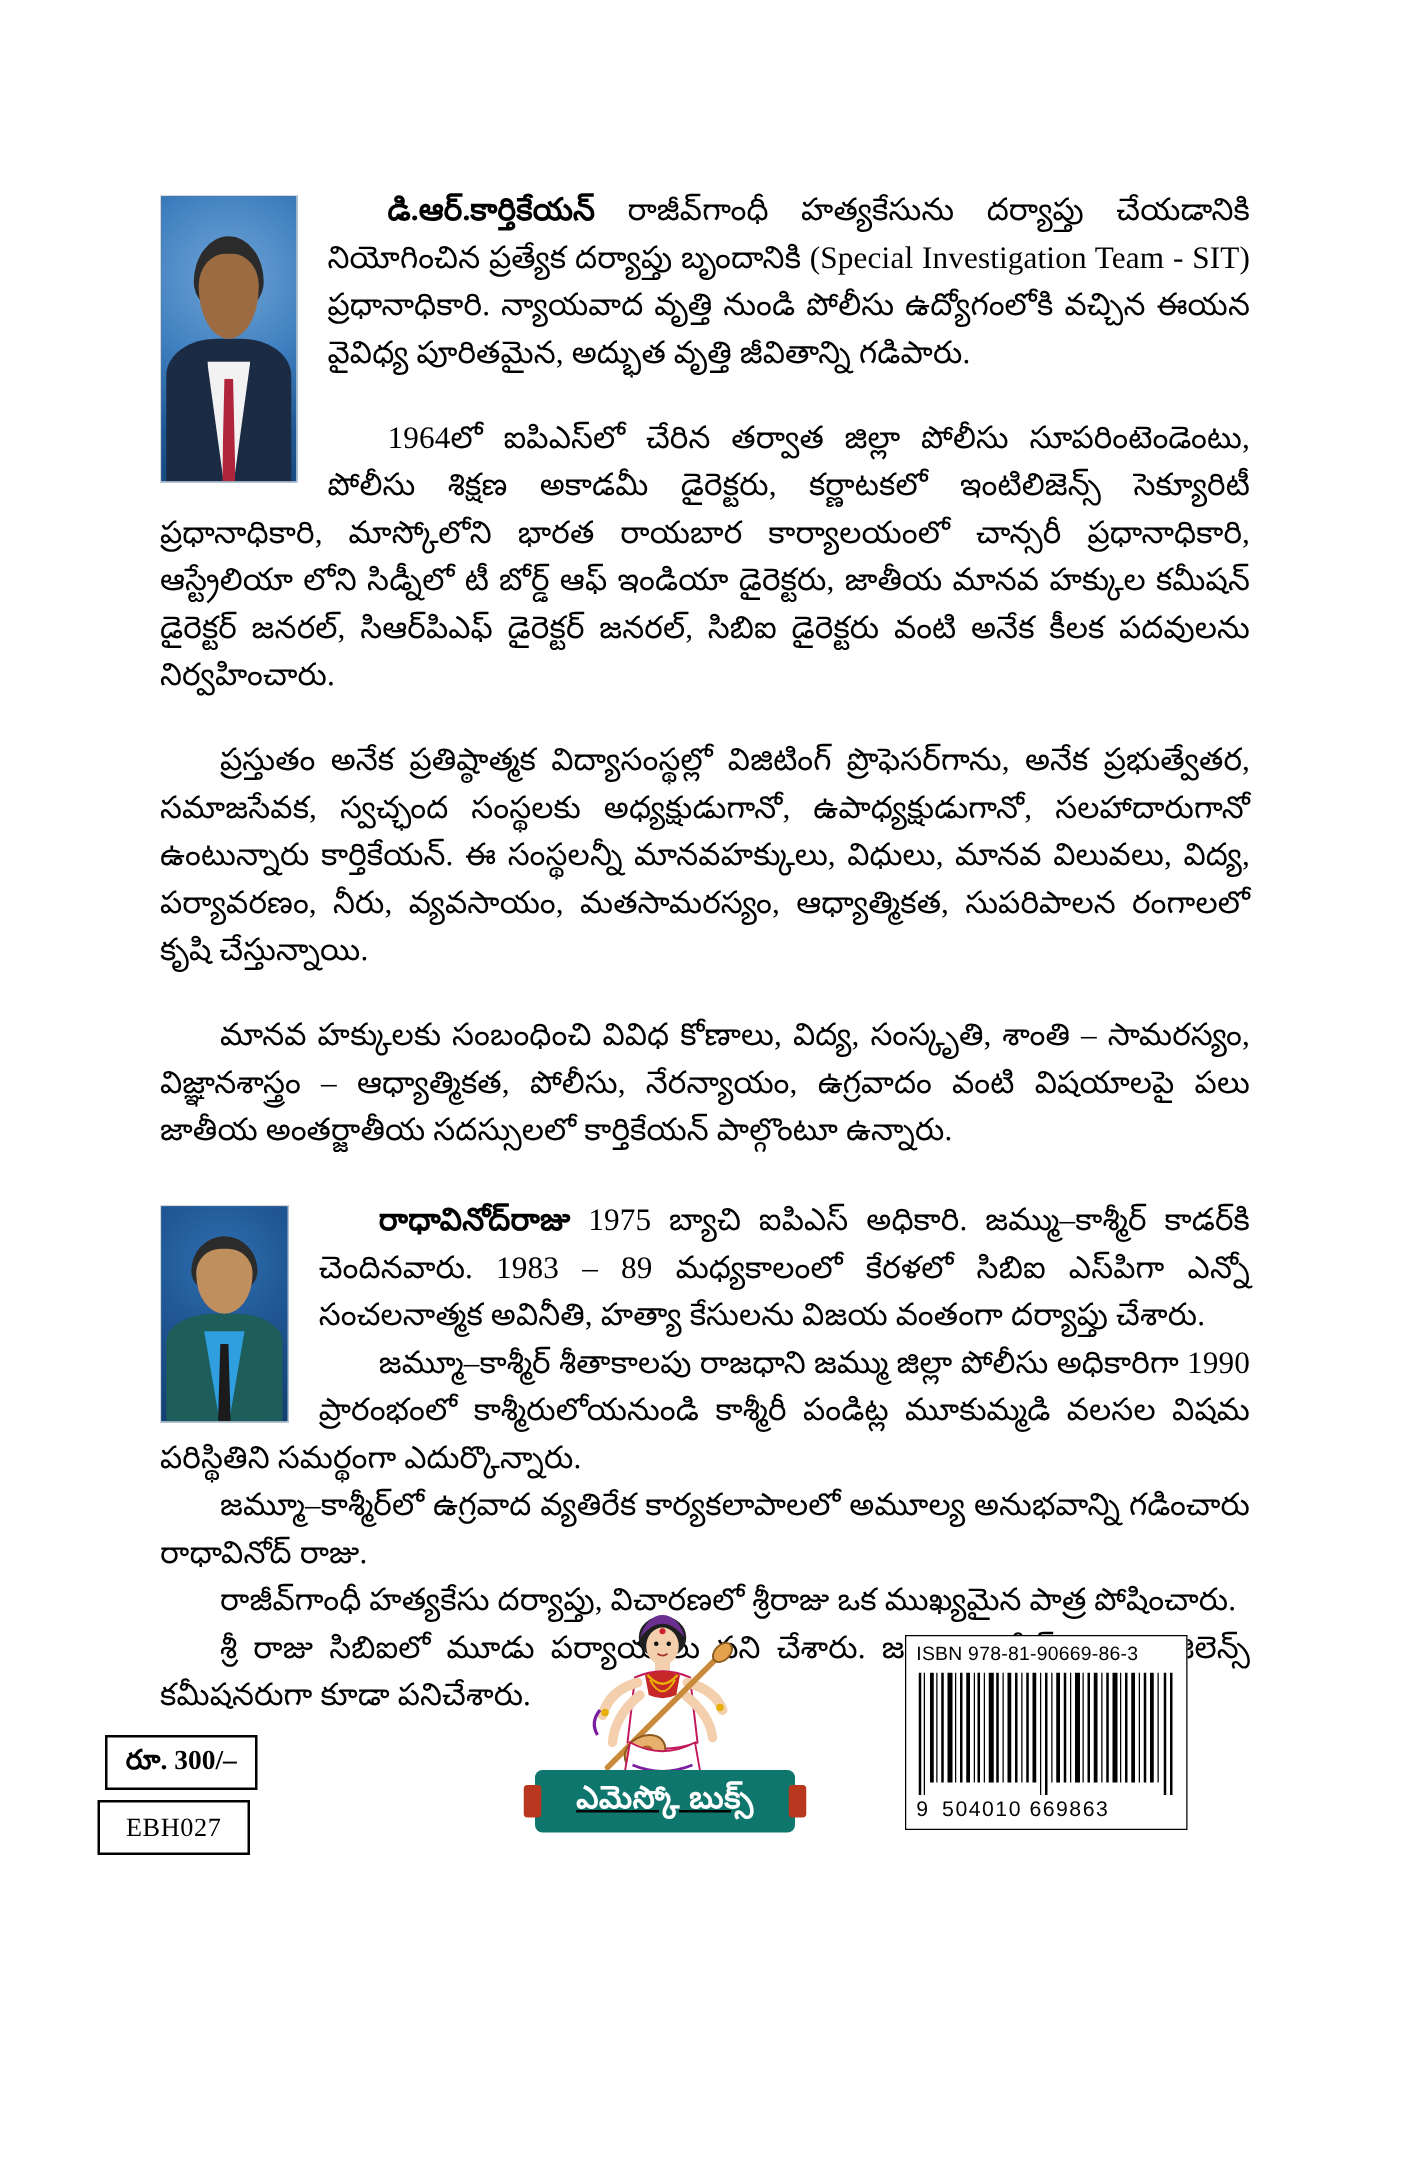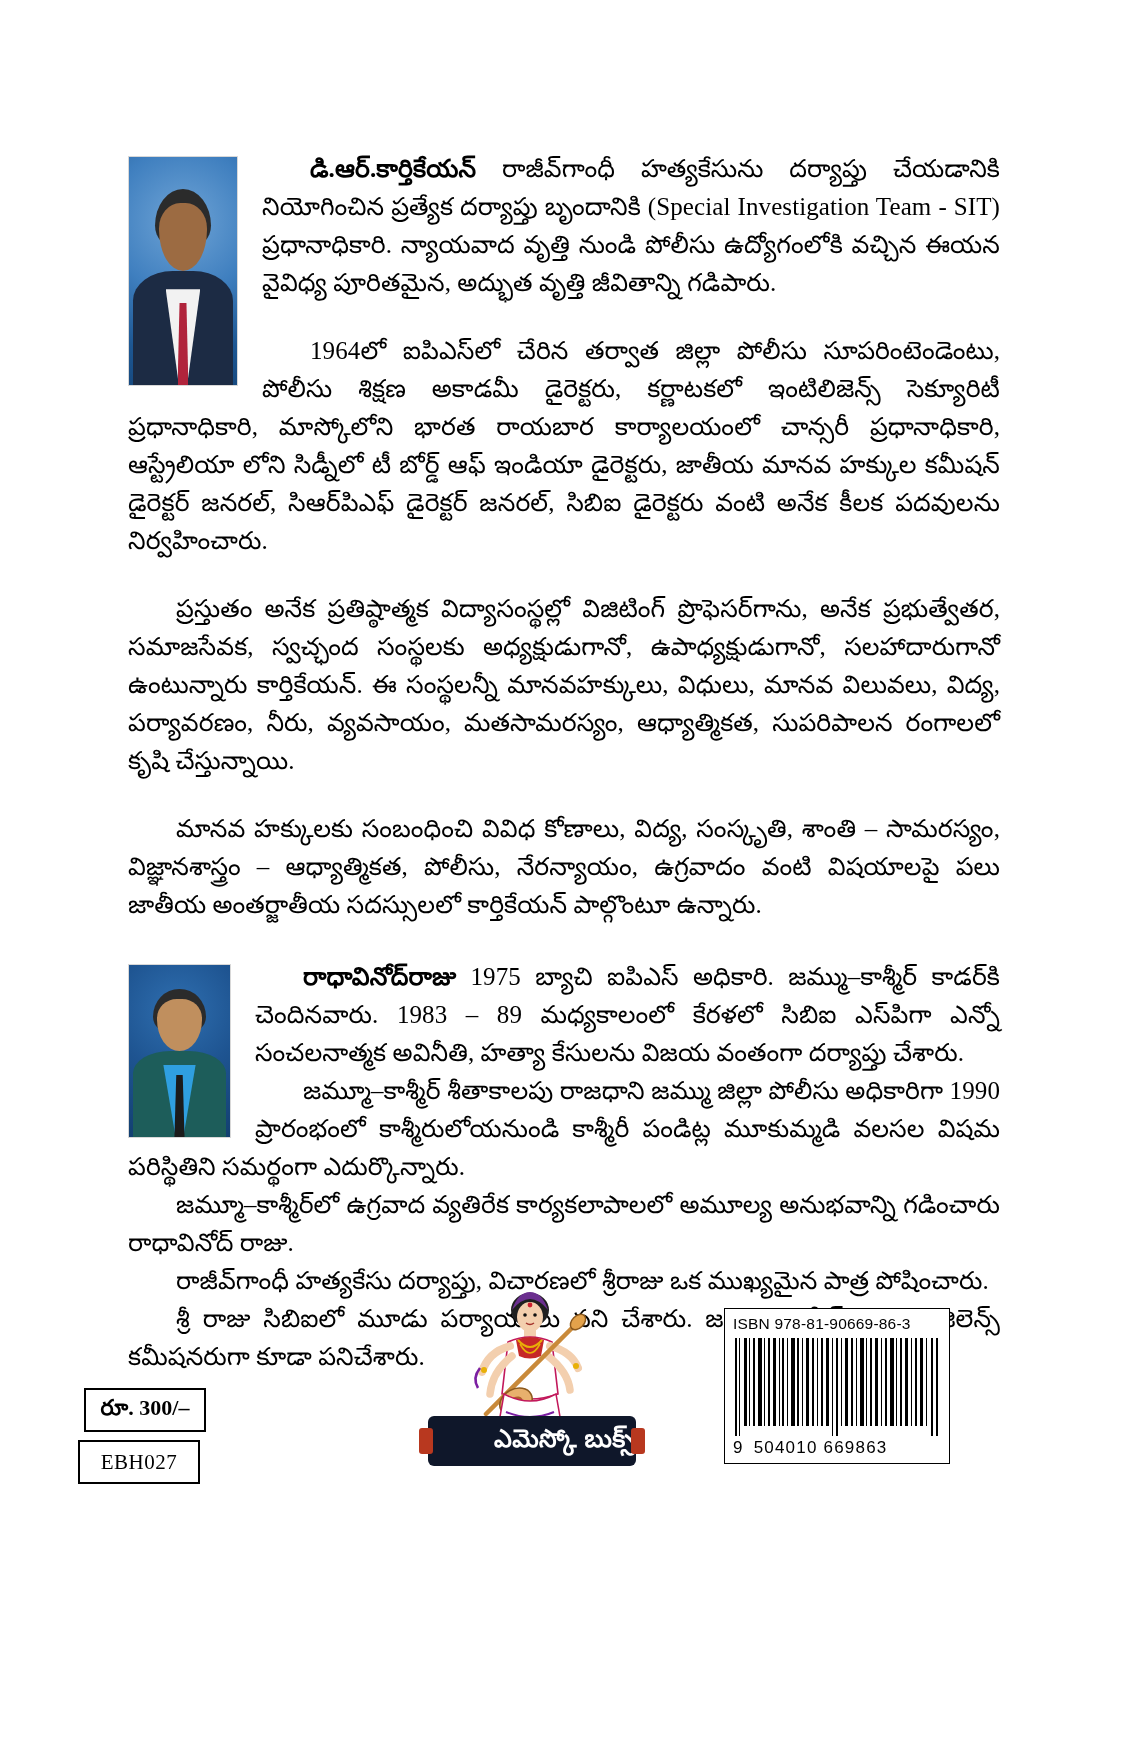--- a/index.html
+++ b/index.html
@@ -163,25 +163,26 @@
     top: 1272px;
     width: 200px;
     height: 200px;
   }
   .logo-banner {
     position: absolute;
     left: 428px;
     top: 1416px;
     width: 208px;
     height: 50px;
-    background: #0f172a;
+    background: #0f766e;
     border-radius: 6px;
     display: flex;
     align-items: center;
-    justify-content: flex-end;
+    justify-content: center;
+    text-decoration: underline;
   }
   .logo-banner span {
     color: #ffffff;
     font-size: 25px;
     font-weight: bold;
     font-family: "Liberation Sans", sans-serif;
     letter-spacing: 0.5px;
   }
   .banner-cap {
     position: absolute;

